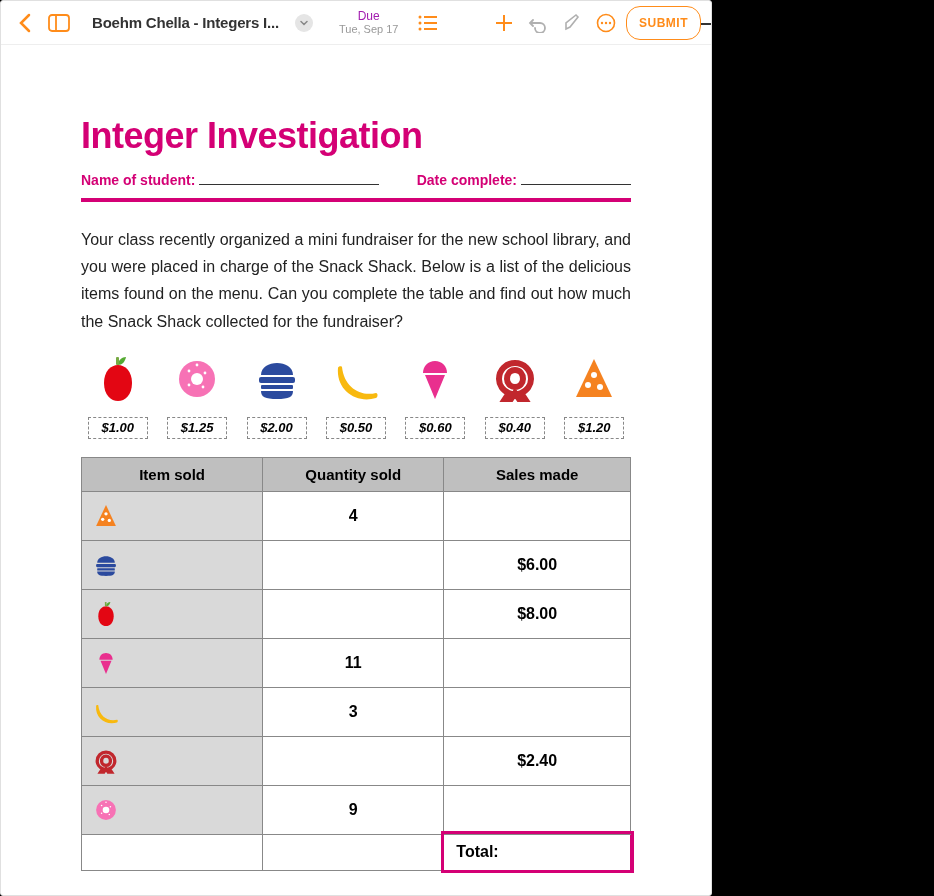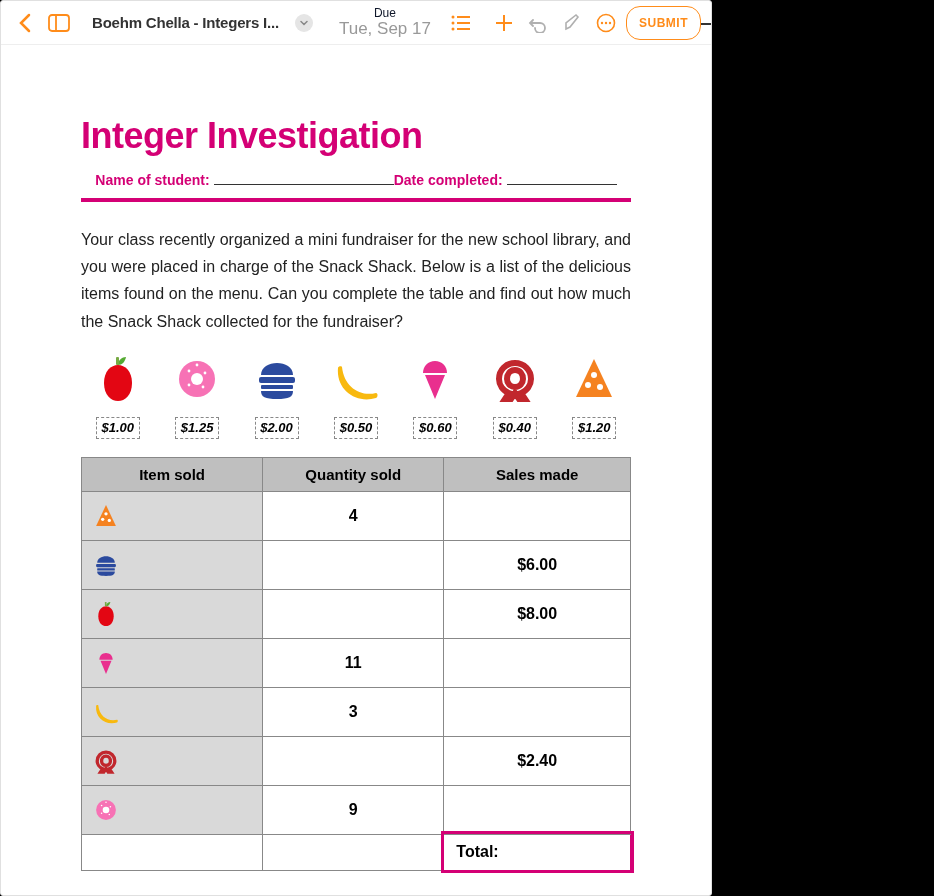--- a/index.html
+++ b/index.html
@@ -8,41 +8,41 @@
   
   
   .toolbar { height: 44px; display: flex; align-items: center; gap: 6px; padding: 0 10px; border-bottom: 1px solid #eee; flex-shrink: 0; }
   .tb-icon { width: 28px; height: 28px; display: flex; align-items: center; justify-content: center; border-radius: 4px; }
   .orange { color: #ff8c1a; }
   .grey { color: #b0b0b0; }
   .doc-title-block { display: flex; align-items: center; gap: 16px; margin-left: 13px; }
   .doc-title { font-weight: 600; font-size: 15px; color: #333; letter-spacing: -0.2px;}
   .chevron-circle { width: 18px; height: 18px; border-radius: 50%; background: #e5e5e5; display:flex;align-items:center;justify-content:center;}
   .due-block { display: flex; flex-direction: column; align-items: center; margin: 0 10px 0 20px; line-height: 1.1;}
-  .due-label { font-size: 12px; color: #0f172a; }
-  .due-date { font-size: 17px; color: #999; }
+  .due-label { font-size: 12px; color: #a21caf; }
+  .due-date { font-size: 11px; color: #999; }
   .tb-spacer { flex: 1; }
   .submit-btn { border: 1.5px solid #ff8c1a; color: #ff8c1a; border-radius: 14px; padding: 9px 12px; font-size: 12px; font-weight: 700; letter-spacing: 0.5px; background: #fff; }
   .callout-line { position: absolute; top: 22px; left: 700px; width: 40px; height: 2px; background: #333; }
   
   
   .page { padding: 70px 80px 30px 80px; }
   .page-title { color: #d40075; font-weight: 800; font-size: 36px; margin-bottom: 14px; letter-spacing: -0.5px;}
-  .form-line { display: flex; justify-content: center; font-size: 14px; color: #d40075; font-weight: 600; margin-bottom: 10px; }
+  .form-line { display: flex; justify-content: space-between; font-size: 14px; color: #d40075; font-weight: 600; margin-bottom: 10px; }
   .form-line span { display: inline-flex; align-items: baseline; }
   .blank { display:inline-block; border-bottom: 1px solid #333; height: 14px; margin-left: 4px;}
   .blank-name { width: 180px; }
   .blank-date { width: 110px; }
   .hr-bar { height: 4px; background: #d40075; margin-bottom: 24px; }
   .intro { font-size: 16px; color: #222; line-height: 1.7; text-align: justify; margin-bottom: 20px; }
   
   .icons-row { display: flex; gap: 6px; margin-bottom: 18px; }
   .icon-col { width: 74px; display: flex; flex-direction: column; align-items: center; gap: 14px; }
   .food-icon { width: 48px; height: 48px; display:flex; align-items:center; justify-content:center;}
-  .price-box { width: 44px; height: 22px; border: 1.5px dashed #888; font-size: 13px; font-style: italic; font-weight:600; display:flex; align-items:center; justify-content:center; }
+  .price-box { width: 60px; height: 22px; border: 1.5px dashed #888; font-size: 13px; font-style: italic; font-weight:600; display:flex; align-items:center; justify-content:center; }
   
   table.sales { width: 100%; border-collapse: collapse; border: 1px solid #888; }
   table.sales th { background: #bfbfbf; font-size: 15px; padding: 8px 0; border: 1px solid #888; font-weight: 700;}
   table.sales td { border: 1px solid #888; height: 36px; text-align: center; font-size: 16px; font-weight: 700;}
   table.sales td.item-cell { background: #d9d9d9; }
   table.sales td.item-cell svg, table.sales td.item-cell .mini { transform: scale(0.55); }
   .total-cell { position: relative; text-align: left !important; padding-left: 12px; outline: 3px solid #d40075; border: 1px solid #d40075 !important;}
 
   svg { display: block; }
 </style>
@@ -156,21 +156,21 @@
   <div class="callout-line"></div>
 
   <div class="page">
     <h1 class="page-title">Integer Investigation</h1>
     <div class="form-line">
       <span>
           <span>Name of student:</span>
           <span class="blank blank-name"></span>
         </span>
       <span>
-          <span>Date completed:</span>
+          <span>Date complete:</span>
           <span class="blank blank-date"></span>
         </span>
     </div>
     <div class="hr-bar"></div>
     <p class="intro">Your class recently organized a mini fundraiser for the new school library, and you were placed in charge of the Snack Shack. Below is a list of the delicious items found on the menu. Can you complete the table and find out how much the Snack Shack collected for the fundraiser?</p>
 
     <div class="icons-row">
       <div class="icon-col">
           <div class="food-icon">
             <svg width="48" height="48" viewBox="0 0 48 48" fill="#e30613">

